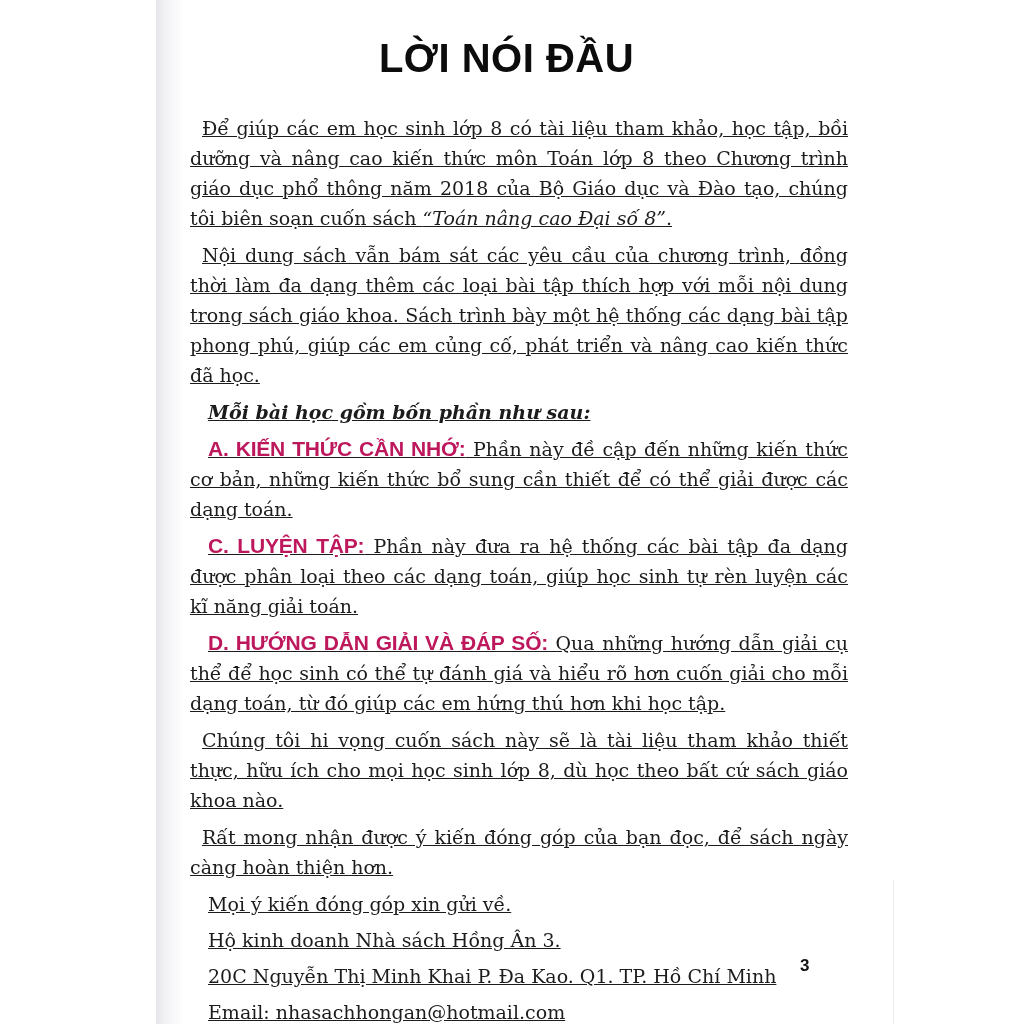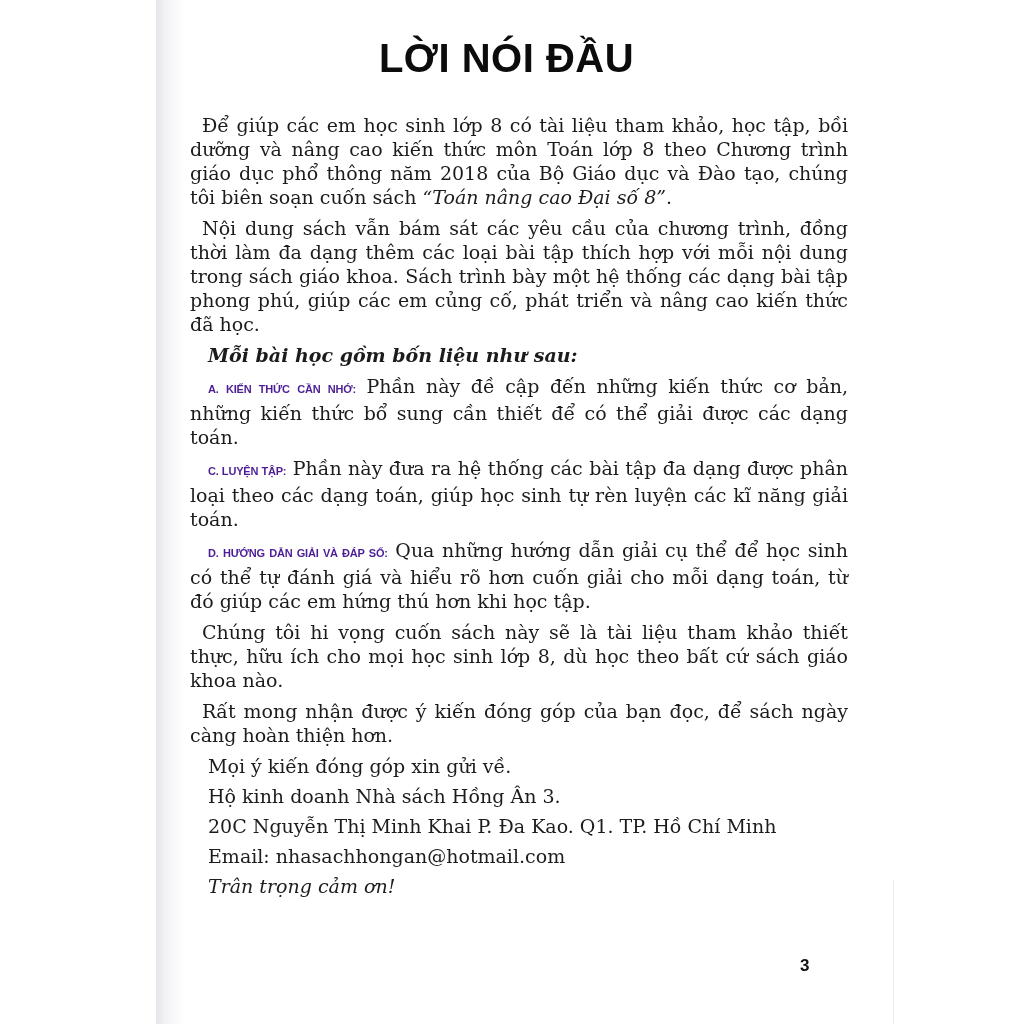--- a/index.html
+++ b/index.html
@@ -29,32 +29,33 @@
     font-size:40px;
     letter-spacing:.5px;
     color:#0c0c0c;
     text-align:center;
     padding-right:32px;
     margin:36px 0 32px 0;
   }
   p{
     margin:0 7px 7px 0;
     font-size:19px;
-    line-height:24px;
+    line-height:30px;
     text-align:justify;
     text-align-last:left;
+    text-decoration:underline;
   }
   p.indent{text-indent:12px;}
   p.section{text-indent:18px;}
   .section-heading{
     font-family:"Liberation Sans", sans-serif;
     font-weight:700;
-    font-size:11px;
+    font-size:21px;
     letter-spacing:-0.2px;
-    color:#4c1d95;
+    color:#be185d;
   }
   p.lead{
     font-weight:bold;
     font-style:italic;
     padding-left:18px;
     text-align:left;
   }
   p.contact{
     padding-left:18px;
     margin-bottom:6px;
@@ -89,21 +90,21 @@
 <div class="edge-artifact"></div>
 
 <div class="content">
 
   <h1 class="page-title">LỜI NÓI ĐẦU</h1>
 
   <p class="indent"><span>Để giúp các em học sinh lớp 8 có tài liệu tham khảo, học tập, bồi dưỡng và nâng cao kiến thức môn Toán lớp 8 theo Chương trình giáo dục phổ thông năm 2018 của Bộ Giáo dục và Đào tạo, chúng tôi biên soạn cuốn sách </span><i>“Toán nâng cao Đại số 8”</i><span>.</span></p>
 
   <p class="indent">Nội dung sách vẫn bám sát các yêu cầu của chương trình, đồng thời làm đa dạng thêm các loại bài tập thích hợp với mỗi nội dung trong sách giáo khoa. Sách trình bày một hệ thống các dạng bài tập phong phú, giúp các em củng cố, phát triển và nâng cao kiến thức đã học.</p>
 
-  <p class="lead">Mỗi bài học gồm bốn liệu như sau:</p>
+  <p class="lead">Mỗi bài học gồm bốn phần như sau:</p>
 
   <p class="section"><span class="section-heading">A. KIẾN THỨC CẦN NHỚ:</span><span> Phần này đề cập đến những kiến thức cơ bản, những kiến thức bổ sung cần thiết để có thể giải được các dạng toán.</span></p>
 
 
   <p class="section"><span class="section-heading">C. LUYỆN TẬP:</span><span> Phần này đưa ra hệ thống các bài tập đa dạng được phân loại theo các dạng toán, giúp học sinh tự rèn luyện các kĩ năng giải toán.</span></p>
 
   <p class="section"><span class="section-heading">D. HƯỚNG DẪN GIẢI VÀ ĐÁP SỐ:</span><span> Qua những hướng dẫn giải cụ thể để học sinh có thể tự đánh giá và hiểu rõ hơn cuốn giải cho mỗi dạng toán, từ đó giúp các em hứng thú hơn khi học tập.</span></p>
 
   <p class="indent">Chúng tôi hi vọng cuốn sách này sẽ là tài liệu tham khảo thiết thực, hữu ích cho mọi học sinh lớp 8, dù học theo bất cứ sách giáo khoa nào.</p>
 

